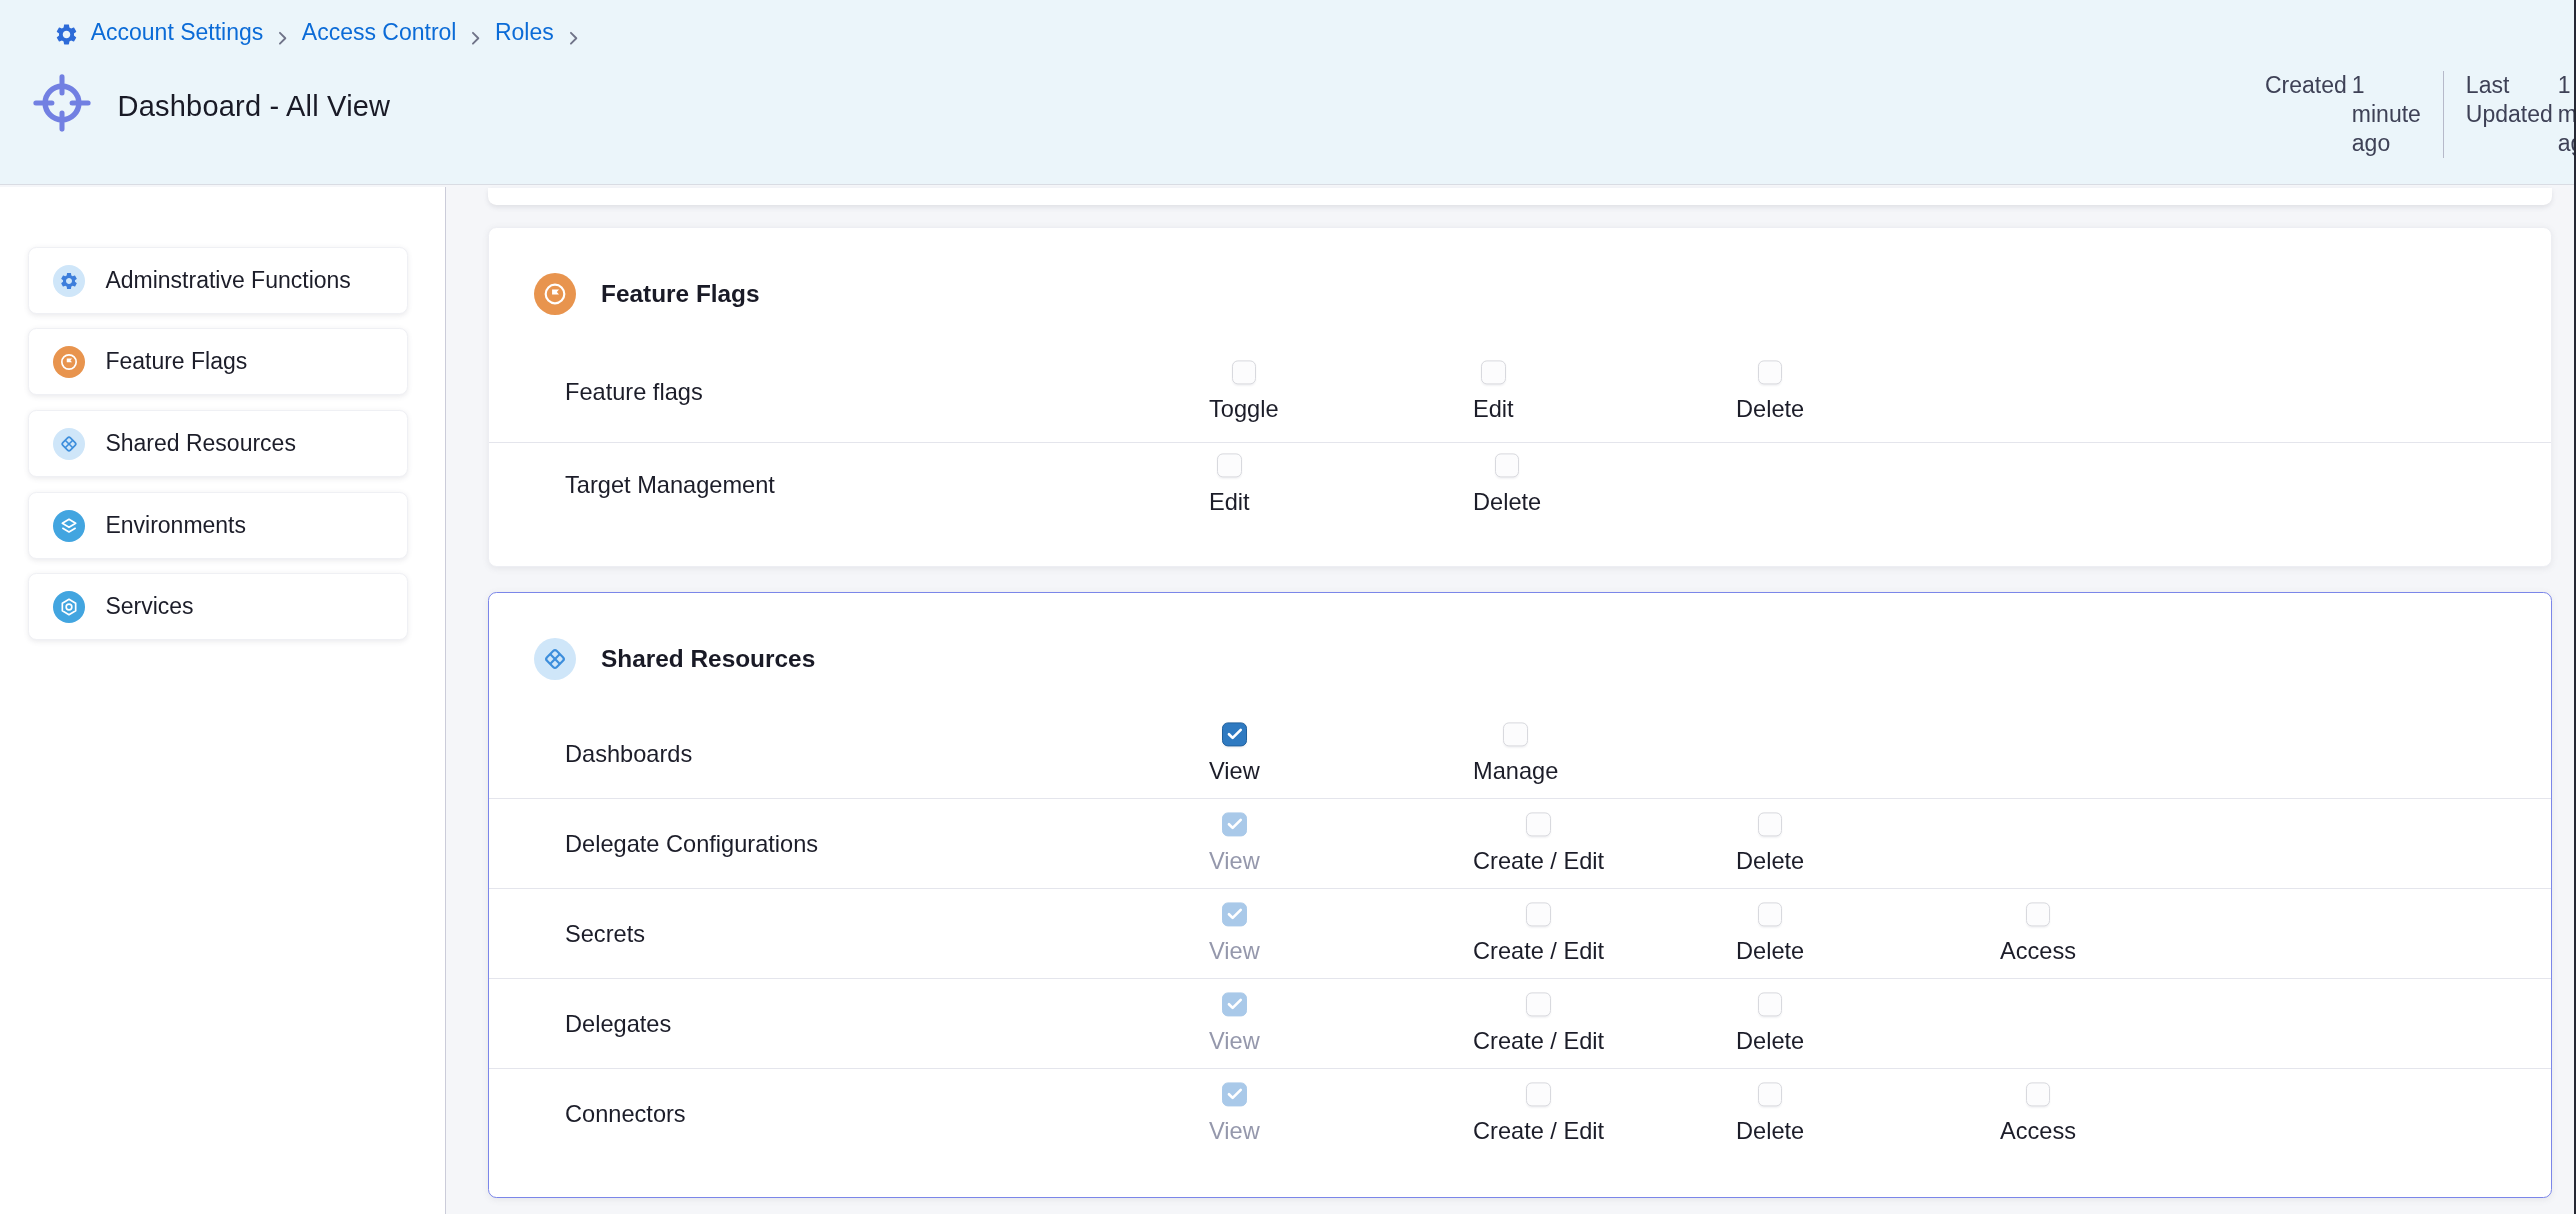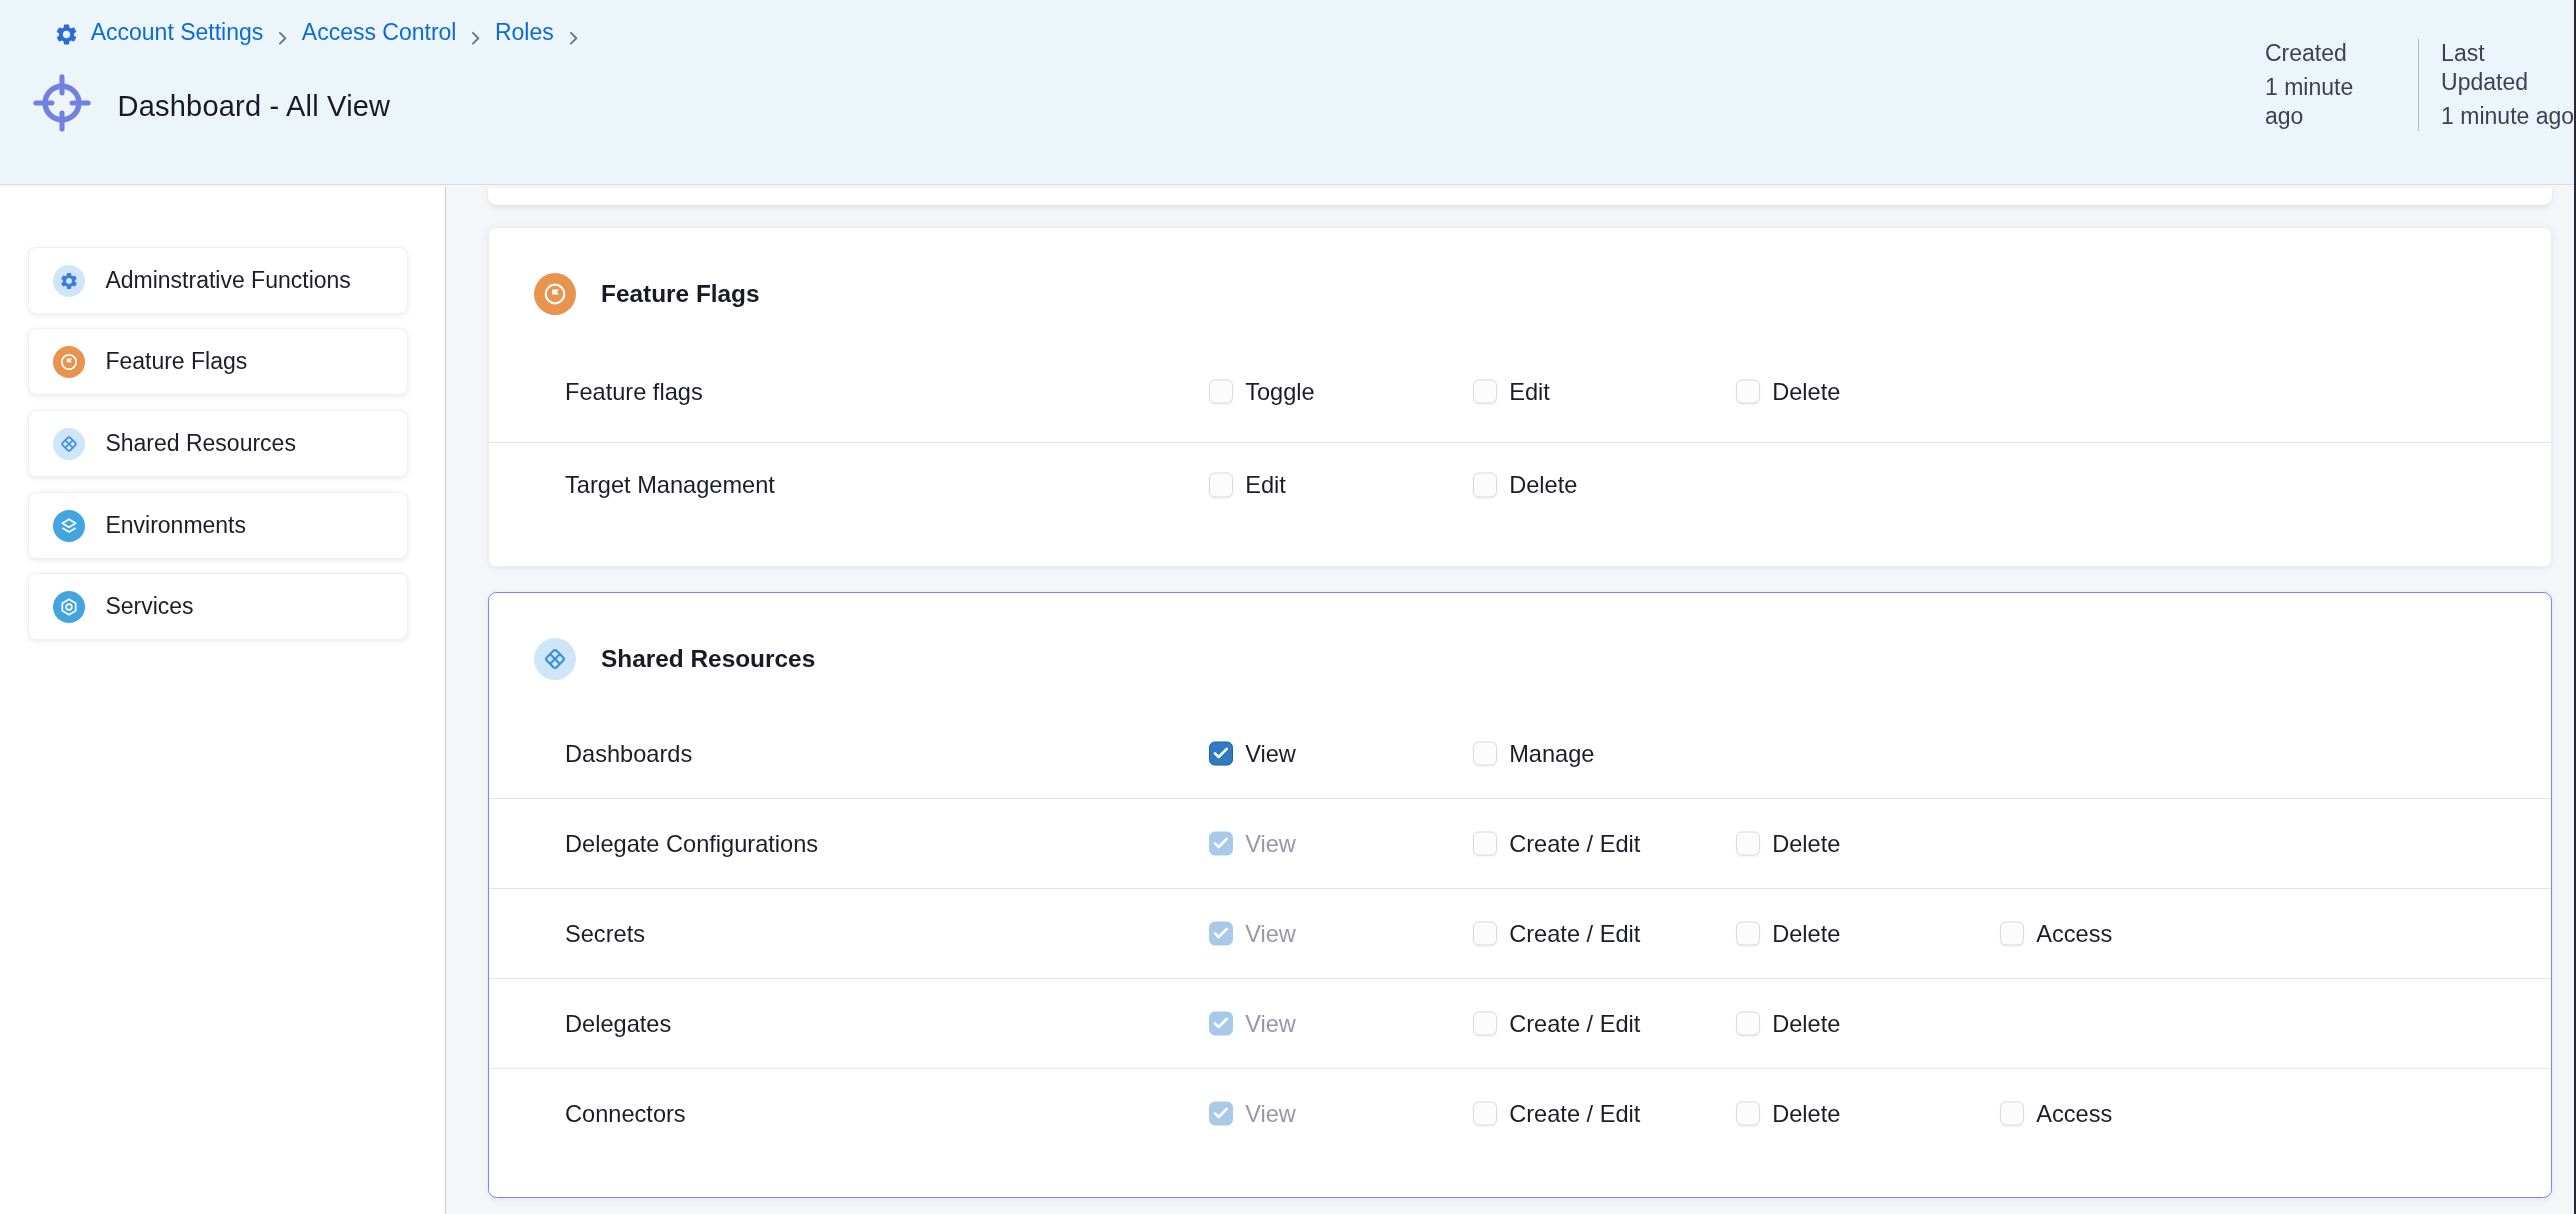--- a/index.html
+++ b/index.html
@@ -13,21 +13,21 @@
     border-bottom:1.7px solid #D9DCE3;box-sizing:border-box;z-index:4;}
   .breadcrumb{position:absolute;left:54px;top:17px;display:flex;align-items:flex-end;gap:10px;
     font-size:23px;line-height:30px;}
   .crumb-link{color:#0B6BD7;cursor:pointer;white-space:nowrap;}
   .crumb-sep{display:flex;align-items:center;}
   .bc-gear{display:flex;align-items:center;margin-right:1.7px;}
   .title-row{position:absolute;left:30px;top:71px;display:flex;align-items:flex-start;}
   .title-icon{width:64px;height:64px;flex:0 0 64px;}
   .page-title{margin-left:23.6px;font-size:29px;font-weight:500;color:#191A26;letter-spacing:0.2px;}
   .meta{position:absolute;left:2265px;top:39px;display:flex;align-items:stretch;color:#3E4156;}
-  .meta-block{display:flex;flex-direction:column;gap:5px;font-size:23px;line-height:29px;}
+  .meta-block{display:flex;gap:5px;font-size:23px;line-height:29px;margin-top:32px;}
   .meta-block.first{padding-right:22px;border-right:1.7px solid #B6B9C9;}
   .meta-block.second{padding-left:22px;}
   
   .sidebar{position:absolute;left:0;top:187px;width:445px;bottom:0;background:#FFFFFF;
     border-right:1.7px solid #CBCCD9;z-index:2;}
   .side-card{position:absolute;left:28px;width:380px;height:67px;background:#fff;
     border:0.8px solid #EFF0F4;border-radius:8.4px;box-sizing:border-box;
     box-shadow:0 1.7px 5px rgba(96,97,112,.12);display:flex;align-items:center;
     padding-left:24.4px;cursor:pointer;}
   .side-icon{width:32px;height:32px;border-radius:50%;flex:0 0 32px;display:flex;
@@ -45,21 +45,21 @@
   .section-icon{width:42px;height:42px;border-radius:50%;display:flex;align-items:center;
     justify-content:center;margin-right:25px;}
   .section-icon svg{width:26px;height:26px;display:block;}
   .section-title{font-size:24.4px;font-weight:700;color:#191A26;}
   .rows{position:absolute;left:0;right:0;}
   .perm-row{position:relative;}
   .perm-row.divided{border-top:1.7px solid #E4E5EC;padding-left:47px;}
   .row-label{position:absolute;left:76px;top:50%;transform:translateY(-50%);
     font-size:23.6px;color:#1C1D29;white-space:nowrap;}
   .perm-item{position:absolute;top:50%;transform:translateY(-50%);display:flex;
-    align-items:center;gap:11.8px;cursor:pointer;}
+    align-items:center;gap:11.8px;cursor:pointer;flex-direction:column;}
   .checkbox{width:24.4px;height:24.4px;border-radius:5.9px;background:#FCFCFD;
     border:1.7px solid #D8D9DE;box-sizing:border-box;display:flex;align-items:center;
     justify-content:center;box-shadow:0 0.8px 1.7px rgba(40,41,61,.06);}
   .checkbox svg{width:17.7px;height:17.7px;display:block;}
   .perm-item.checked .checkbox{background:#2F7AC1;border-color:#20609D;}
   .perm-item.checked_disabled .checkbox{background:#A9C9E9;border-color:#A9C9E9;box-shadow:none;}
   .perm-label{font-size:23.6px;color:#1C1D29;white-space:nowrap;}
   .perm-item.checked_disabled .perm-label{color:#9598AC;}
   .window-edge{position:absolute;top:0;right:0;width:2.5px;height:100%;background:#262834;z-index:9;}
 </style>

